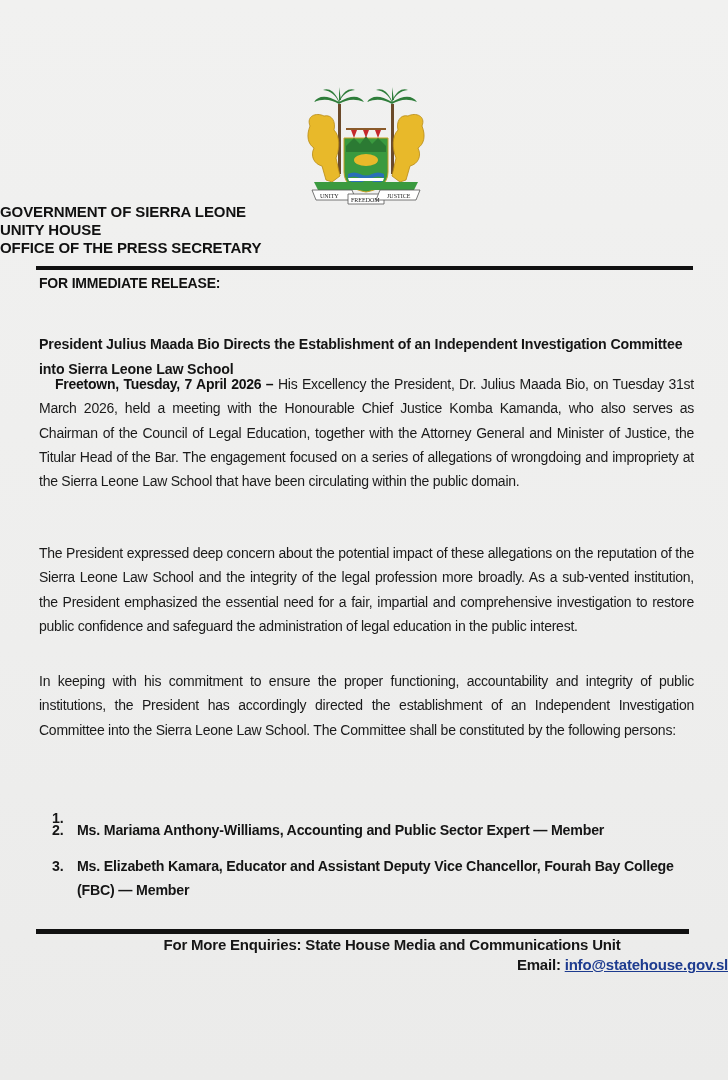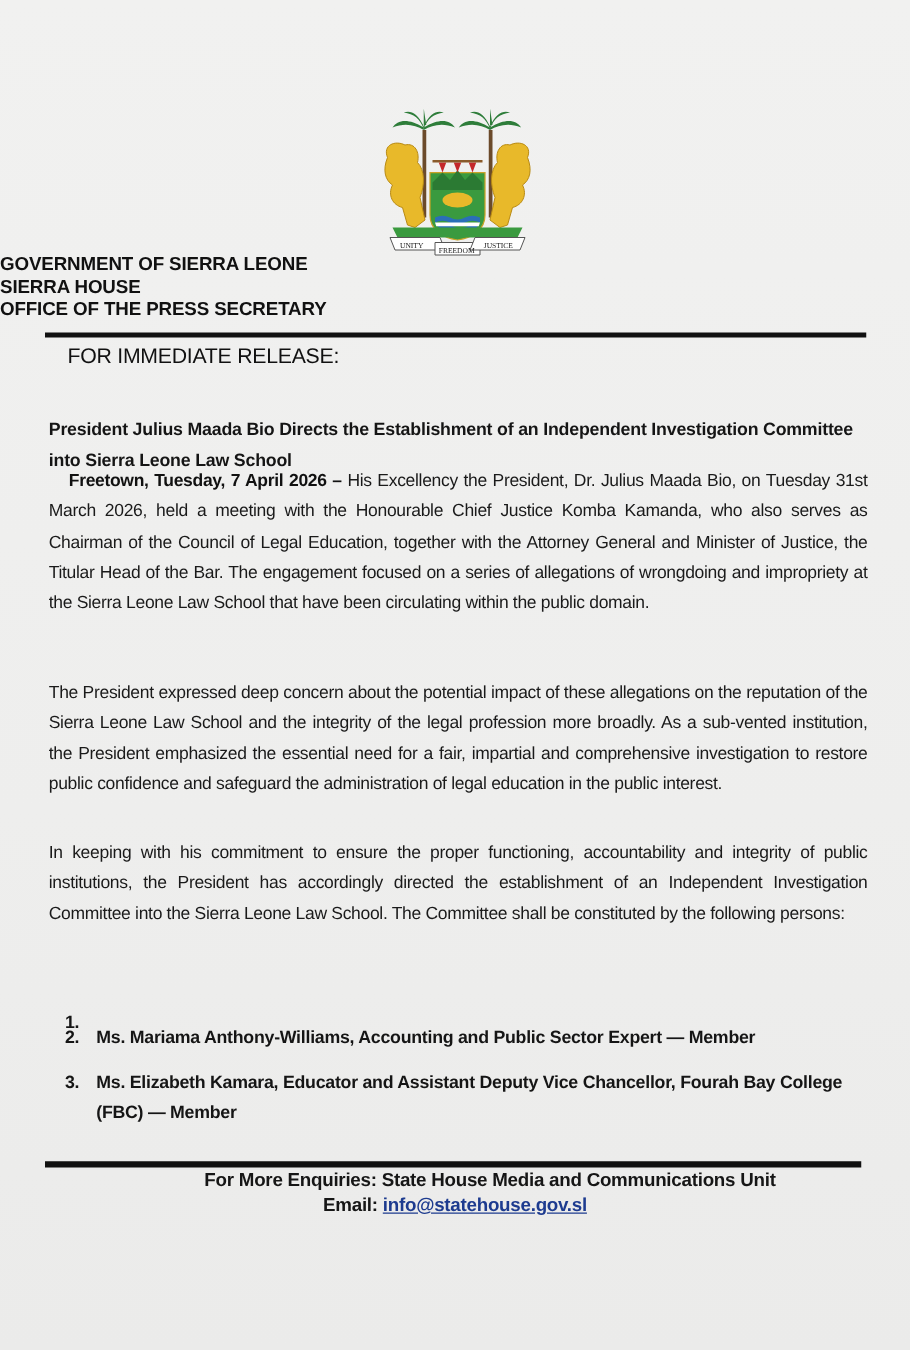--- a/index.html
+++ b/index.html
@@ -9,21 +9,21 @@
     font-family: "Liberation Sans", "DejaVu Sans", sans-serif;
     color: #1c1c1c;
     position: relative;
   }
   .page { position: absolute; left: 0; top: 0; width: 728px; height: 1080px;
     background: linear-gradient(180deg, #f1f1f0 0%, #eeeeed 60%, #ebebea 100%); }
   .crest { position: absolute; left: 296px; top: 86px; width: 140px; height: 122px; }
   .hdr { position: absolute; left: 0; width: 728px; text-align: left; font-weight: bold;
     font-size: 15px; letter-spacing: -0.1px; color: #111; }
   .rule { position: absolute; background: #111; }
-  .release { position: absolute; left: 54px; top: 275px; font-size: 17px; font-weight: normal; color: #111; letter-spacing: -0.2px; }
+  .release { position: absolute; left: 39px; top: 275px; font-size: 14px; font-weight: bold; color: #111; letter-spacing: -0.2px; }
   .title { position: absolute; left: 39px; top: 306px; width: 655px; font-size: 14.2px; font-weight: bold;
     line-height: 25px; color: #151515; letter-spacing: -0.15px; margin-top: 26px; }
   .para { position: absolute; left: 39px; width: 655px; font-size: 14px; line-height: 24.3px;
     text-align: justify; color: #1a1a1a; letter-spacing: -0.25px; }
   .para b { color: #111; padding-left: 16px; }
   .list { position: absolute; left: 52px; top: 806px; width: 642px; font-size: 14.2px; font-weight: bold; color: #151515;
     letter-spacing: -0.2px; }
   .li { position: relative; padding-left: 25px; line-height: 24px; margin-bottom: 12px; }
   .li .num { position: absolute; left: 0; top: 0; }
   .footer { position: absolute; left: 0; width: 728px; text-align: center; font-weight: bold; font-size: 15px; color: #161616;
@@ -77,21 +77,21 @@
 
     <path d="M16 104 L56 104 L60 114 L20 114Z" fill="#ffffff" stroke="#555" stroke-width="0.8"></path>
     <path d="M52 108 L88 108 L88 118 L52 118Z" fill="#ffffff" stroke="#555" stroke-width="0.8"></path>
     <path d="M84 104 L124 104 L120 114 L80 114Z" fill="#ffffff" stroke="#555" stroke-width="0.8"></path>
     <text x="24" y="112" font-size="6" font-family="Liberation Serif, serif" fill="#222">UNITY</text>
     <text x="55" y="116" font-size="6" font-family="Liberation Serif, serif" fill="#222">FREEDOM</text>
     <text x="91" y="112" font-size="6" font-family="Liberation Serif, serif" fill="#222">JUSTICE</text>
   </svg>
 
   <div class="hdr" style="top:203px;">GOVERNMENT OF SIERRA LEONE</div>
-  <div class="hdr" style="top:221px;">SIERRA HOUSE</div>
+  <div class="hdr" style="top:221px;">UNITY HOUSE</div>
   <div class="hdr" style="top:239px;">OFFICE OF THE PRESS SECRETARY</div>
 
   <div class="rule" style="left:36px; top:266px; width:657px; height:4px;"></div>
 
   <div class="release">FOR IMMEDIATE RELEASE:</div>
 
   <div class="title">President Julius Maada Bio Directs the Establishment of an Independent Investigation Committee into Sierra Leone Law School</div>
 
   <div class="para" style="top:372px;"><b>Freetown, Tuesday, 7 April 2026 –</b><span> His Excellency the President, Dr. Julius Maada Bio, on Tuesday 31st March 2026, held a meeting with the Honourable Chief Justice Komba Kamanda, who also serves as Chairman of the Council of Legal Education, together with the Attorney General and Minister of Justice, the Titular Head of the Bar. The engagement focused on a series of allegations of wrongdoing and impropriety at the Sierra Leone Law School that have been circulating within the public domain.</span></div>
 
@@ -109,16 +109,16 @@
     </div>
     <div class="li">
       <span class="num">3.</span>
       <span>Ms. Elizabeth  Kamara, Educator and Assistant Deputy Vice Chancellor, Fourah Bay College (FBC) — Member</span>
     </div>
   </div>
 
   <div class="rule" style="left:36px; top:929px; width:653px; height:5px;"></div>
 
   <div class="footer" style="top:936px;padding-left:28px;">For More Enquiries: State House Media and Communications Unit</div>
-  <div class="footer" style="top:956px;">
+  <div class="footer" style="top:956px;text-align:right;">
     <span>Email: </span><a href="mailto:info@statehouse.gov.sl">info@statehouse.gov.sl</a>
   </div>
 </div>
 
 </body></html>

